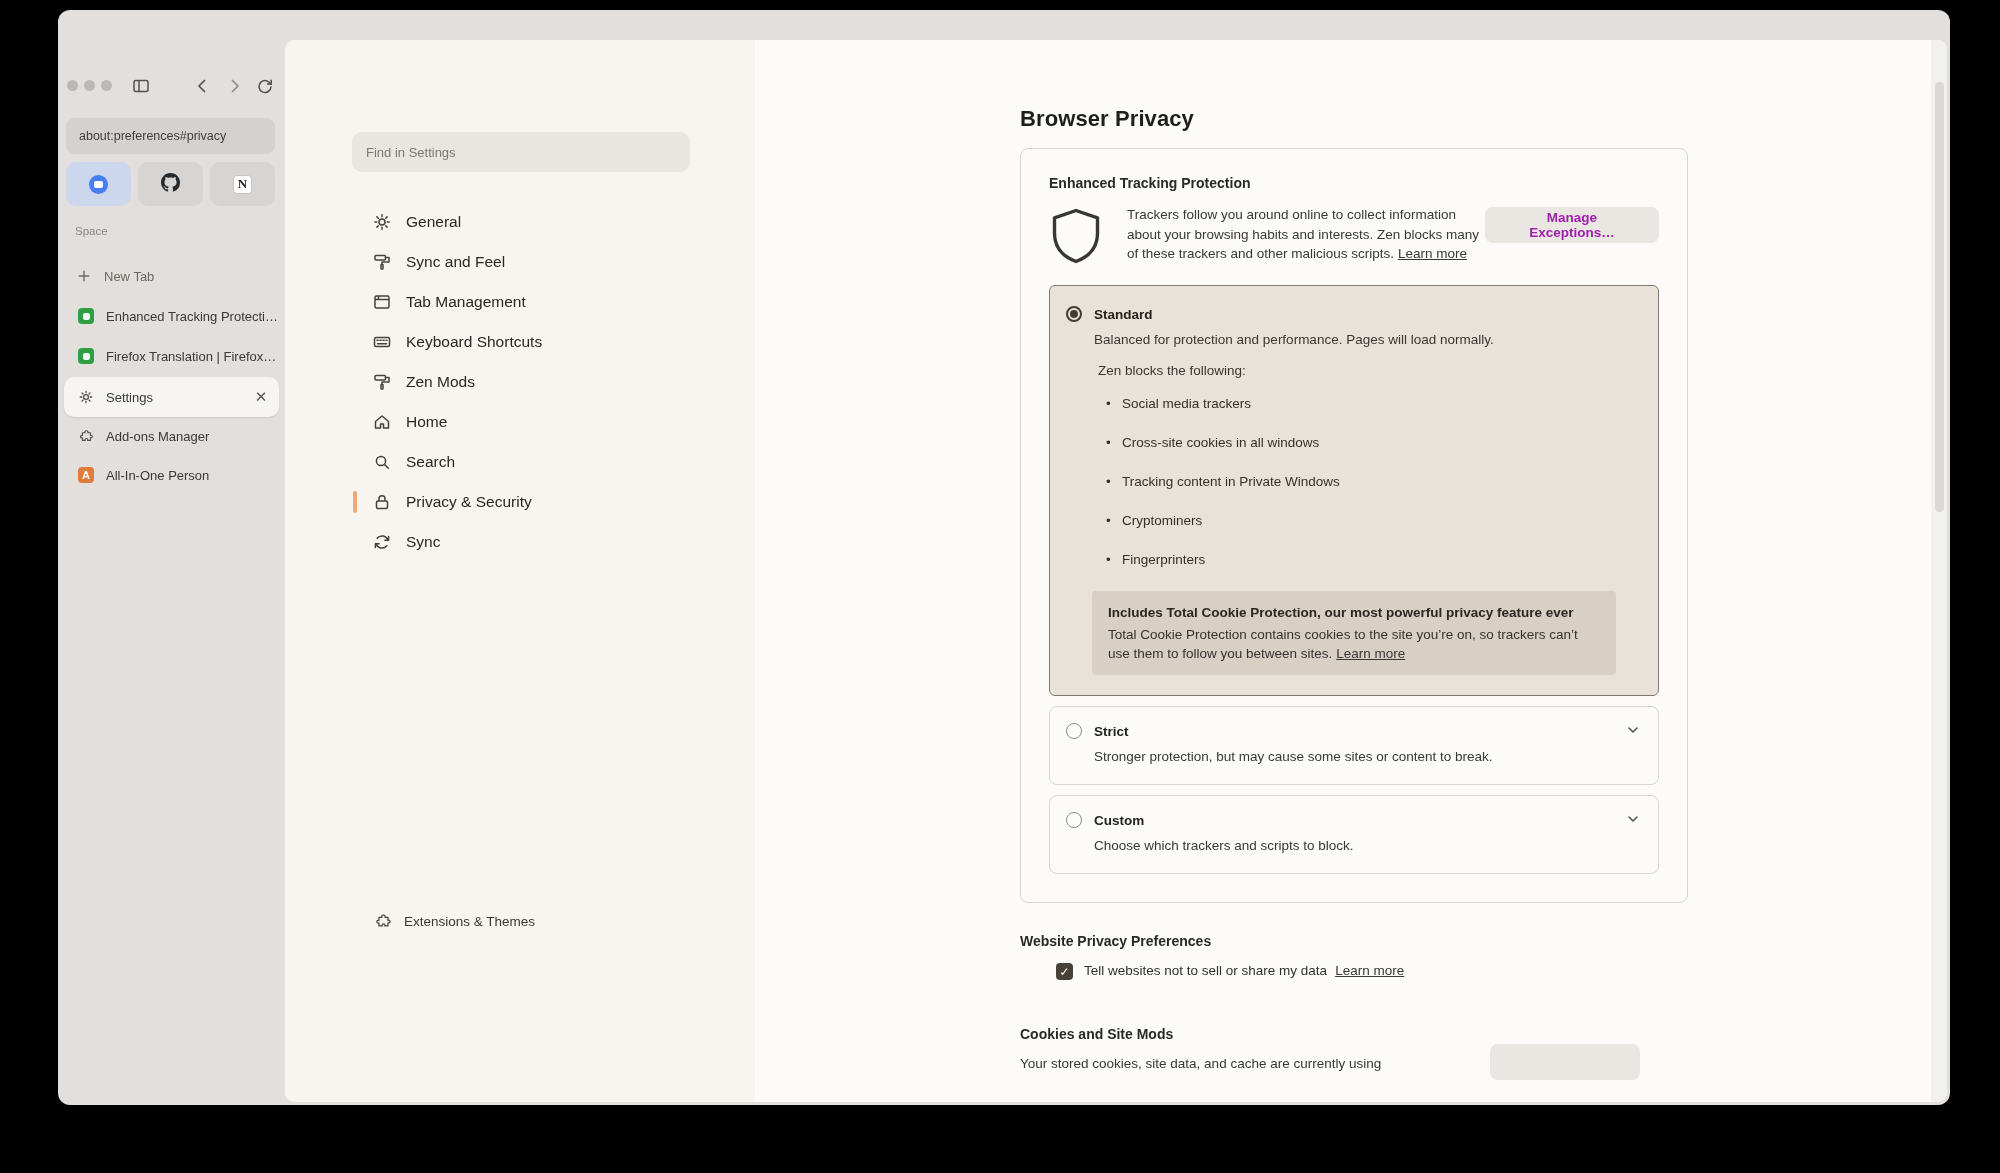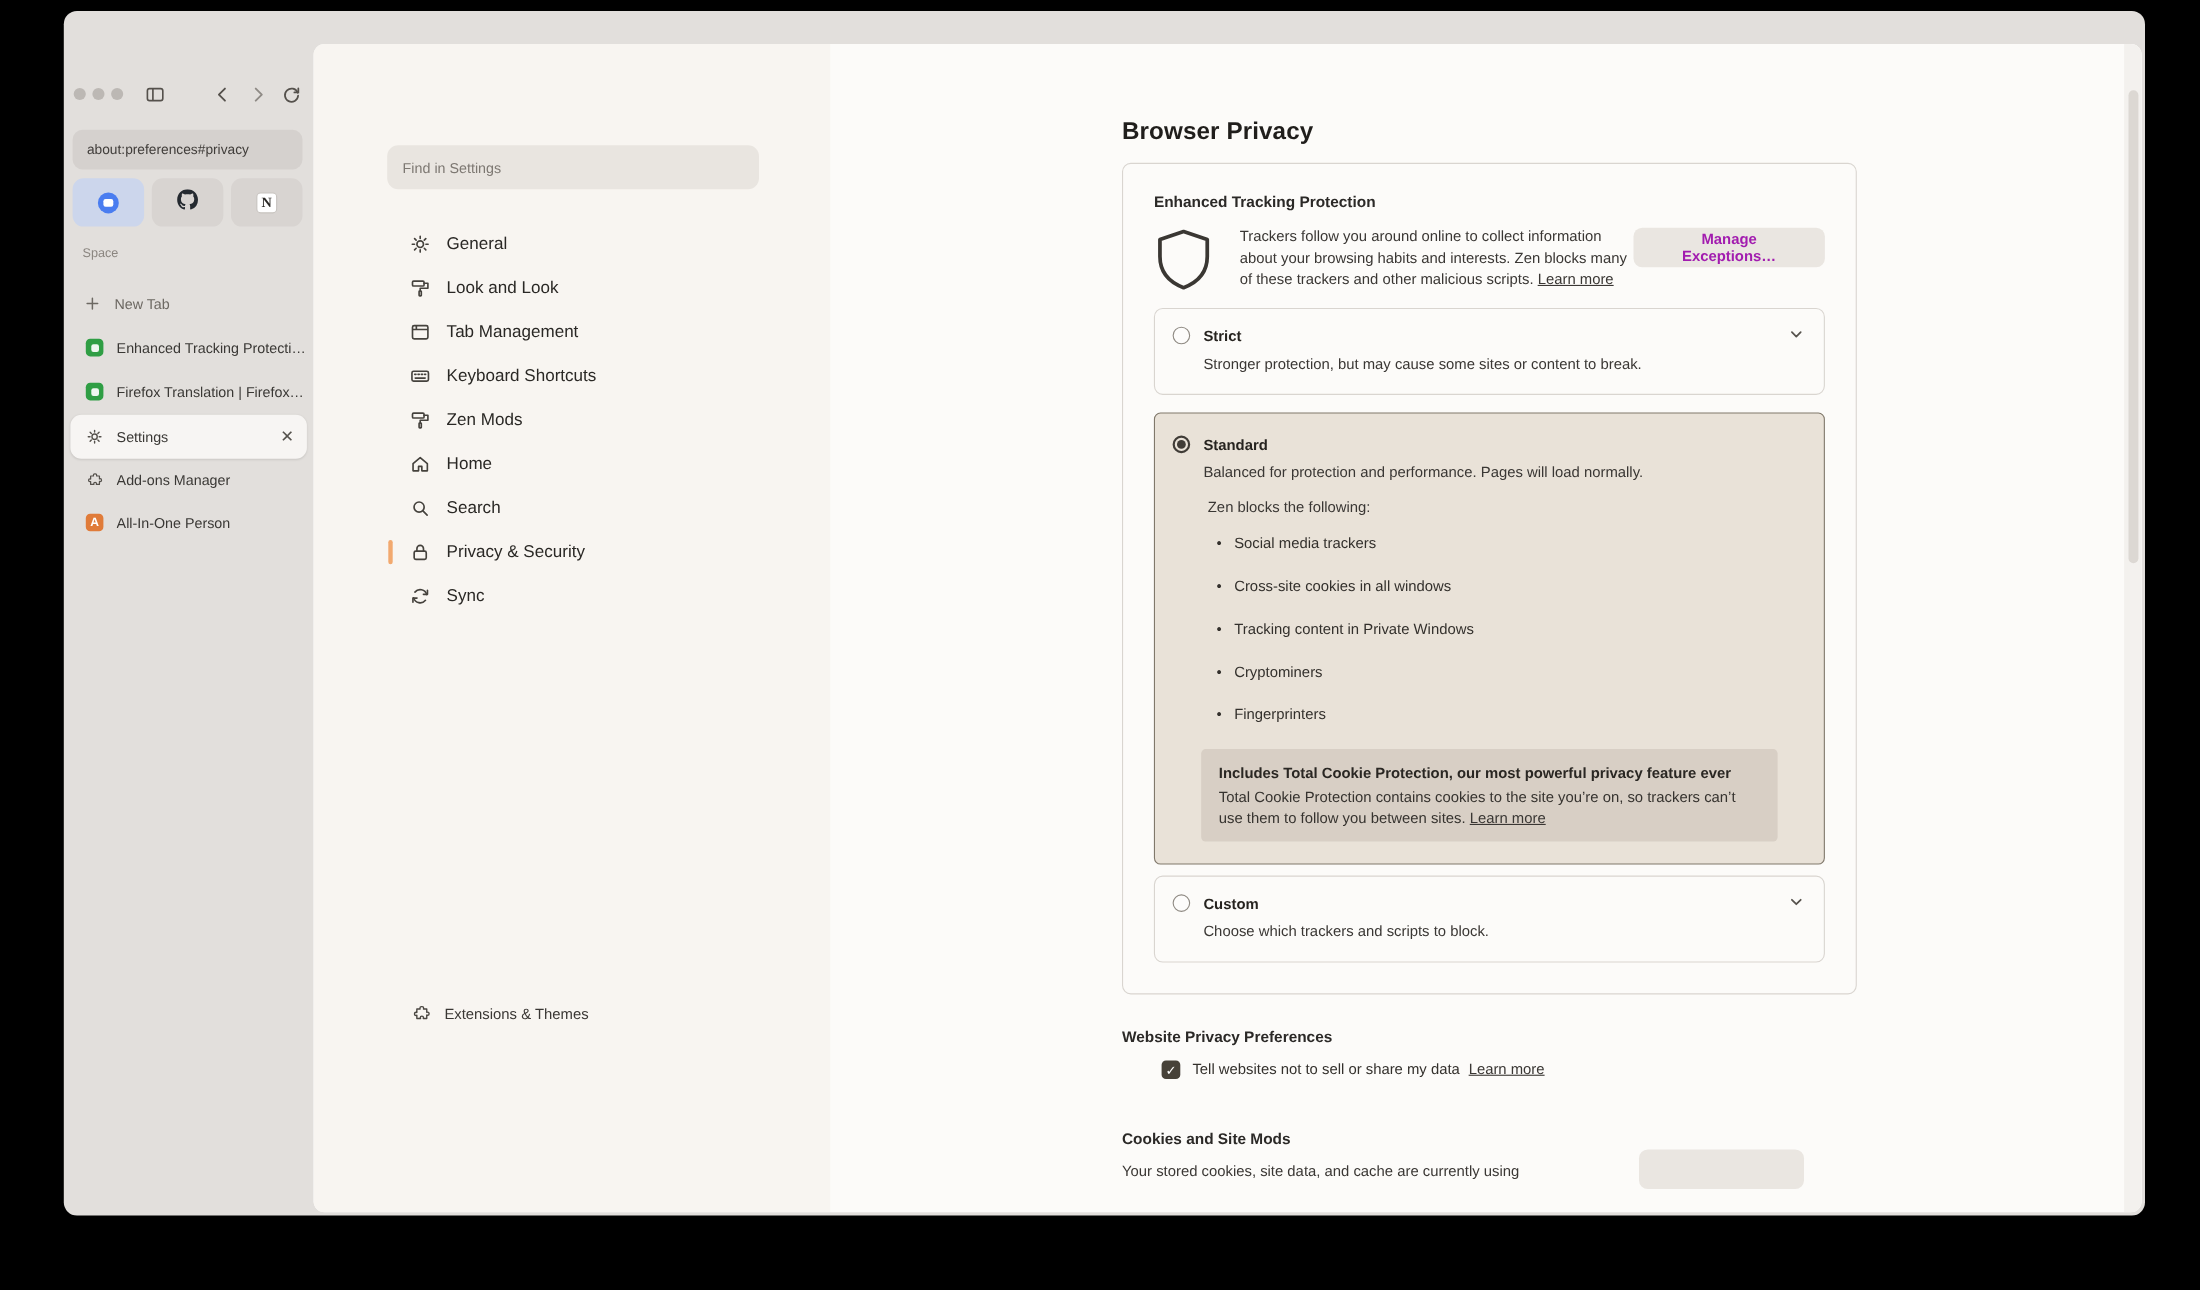--- a/index.html
+++ b/index.html
@@ -252,21 +252,21 @@
                   <path d="M10 2.8v2M10 15.2v2M2.8 10h2M15.2 10h2M4.9 4.9l1.4 1.4M13.7 13.7l1.4 1.4M15.1 4.9l-1.4 1.4M6.3 13.7l-1.4 1.4"></path>
                 </svg></span>
             <span>General</span>
           </div>
           <div class="nav-item">
             <span class="nicon"><svg width="20" height="20" viewBox="0 0 20 20" fill="none" stroke="currentColor" stroke-width="1.5" stroke-linejoin="round" stroke-linecap="round">
                   <rect x="3" y="3.5" width="10.5" height="4.5" rx="1"></rect>
                   <path d="M13.5 5.5H17v4.5h-7v2.5"></path>
                   <rect x="9" y="12.5" width="2" height="4.5" rx="0.6"></rect>
                 </svg></span>
-            <span>Look and Look</span>
+            <span>Sync and Feel</span>
           </div>
           <div class="nav-item">
             <span class="nicon"><svg width="20" height="20" viewBox="0 0 20 20" fill="none" stroke="currentColor" stroke-width="1.5" stroke-linejoin="round">
                   <rect x="3" y="4" width="14" height="12" rx="1.5"></rect>
                   <path d="M3 7.5h14M6.5 4v3.5"></path>
                 </svg></span>
             <span>Tab Management</span>
           </div>
           <div class="nav-item">
             <span class="nicon"><svg width="20" height="20" viewBox="0 0 20 20" fill="none" stroke="currentColor" stroke-width="1.5" stroke-linecap="round" stroke-linejoin="round">
@@ -336,33 +336,20 @@
               <span class="shield">
                 <svg width="54" height="58" viewBox="0 0 54 58" fill="none" stroke="currentColor" stroke-width="3.4" stroke-linejoin="round">
                     <path d="M27 3.5 5.5 10.8v15.4C5.5 41 15 50 27 54.5 39 50 48.5 41 48.5 26.2V10.8Z"></path>
                   </svg>
               </span>
               <p class="etp-desc">
                 <span>Trackers follow you around online to collect information about your browsing habits and interests. Zen blocks many of these trackers and other malicious scripts.</span>
                 <a class="learnmore">Learn more</a>
               </p>
               <button class="manage-btn">Manage Exceptions…</button>
-            </div>
-
-            <div class="option option-plain">
-              <button class="chev-btn">
-                <svg width="16" height="16" viewBox="0 0 16 16" fill="none" stroke="currentColor" stroke-width="1.6" stroke-linecap="round" stroke-linejoin="round">
-                    <path d="M4 6l4 4 4-4"></path>
-                  </svg>
-              </button>
-              <div class="opt-head">
-                <span class="radio off"></span>
-                <span class="opt-label">Strict</span>
-              </div>
-              <p class="opt-desc">Stronger protection, but may cause some sites or content to break.</p>
             </div>
 
             <div class="option option-standard">
               <div class="opt-head">
                 <span class="radio on"></span>
                 <span class="opt-label">Standard</span>
               </div>
               <p class="opt-desc">Balanced for protection and performance. Pages will load normally.</p>
               <p class="blocks-intro">Zen blocks the following:</p>
               <ul class="blocks">
@@ -382,20 +369,33 @@
             </div>
 
             <div class="option option-plain">
               <button class="chev-btn">
                 <svg width="16" height="16" viewBox="0 0 16 16" fill="none" stroke="currentColor" stroke-width="1.6" stroke-linecap="round" stroke-linejoin="round">
                     <path d="M4 6l4 4 4-4"></path>
                   </svg>
               </button>
               <div class="opt-head">
                 <span class="radio off"></span>
+                <span class="opt-label">Strict</span>
+              </div>
+              <p class="opt-desc">Stronger protection, but may cause some sites or content to break.</p>
+            </div>
+
+            <div class="option option-plain">
+              <button class="chev-btn">
+                <svg width="16" height="16" viewBox="0 0 16 16" fill="none" stroke="currentColor" stroke-width="1.6" stroke-linecap="round" stroke-linejoin="round">
+                    <path d="M4 6l4 4 4-4"></path>
+                  </svg>
+              </button>
+              <div class="opt-head">
+                <span class="radio off"></span>
                 <span class="opt-label">Custom</span>
               </div>
               <p class="opt-desc">Choose which trackers and scripts to block.</p>
             </div>
           </section>
 
           <h2 class="section-heading">Website Privacy Preferences</h2>
           <div class="checkbox-row">
             <span class="checkbox"></span>
             <span>Tell websites not to sell or share my data</span>

